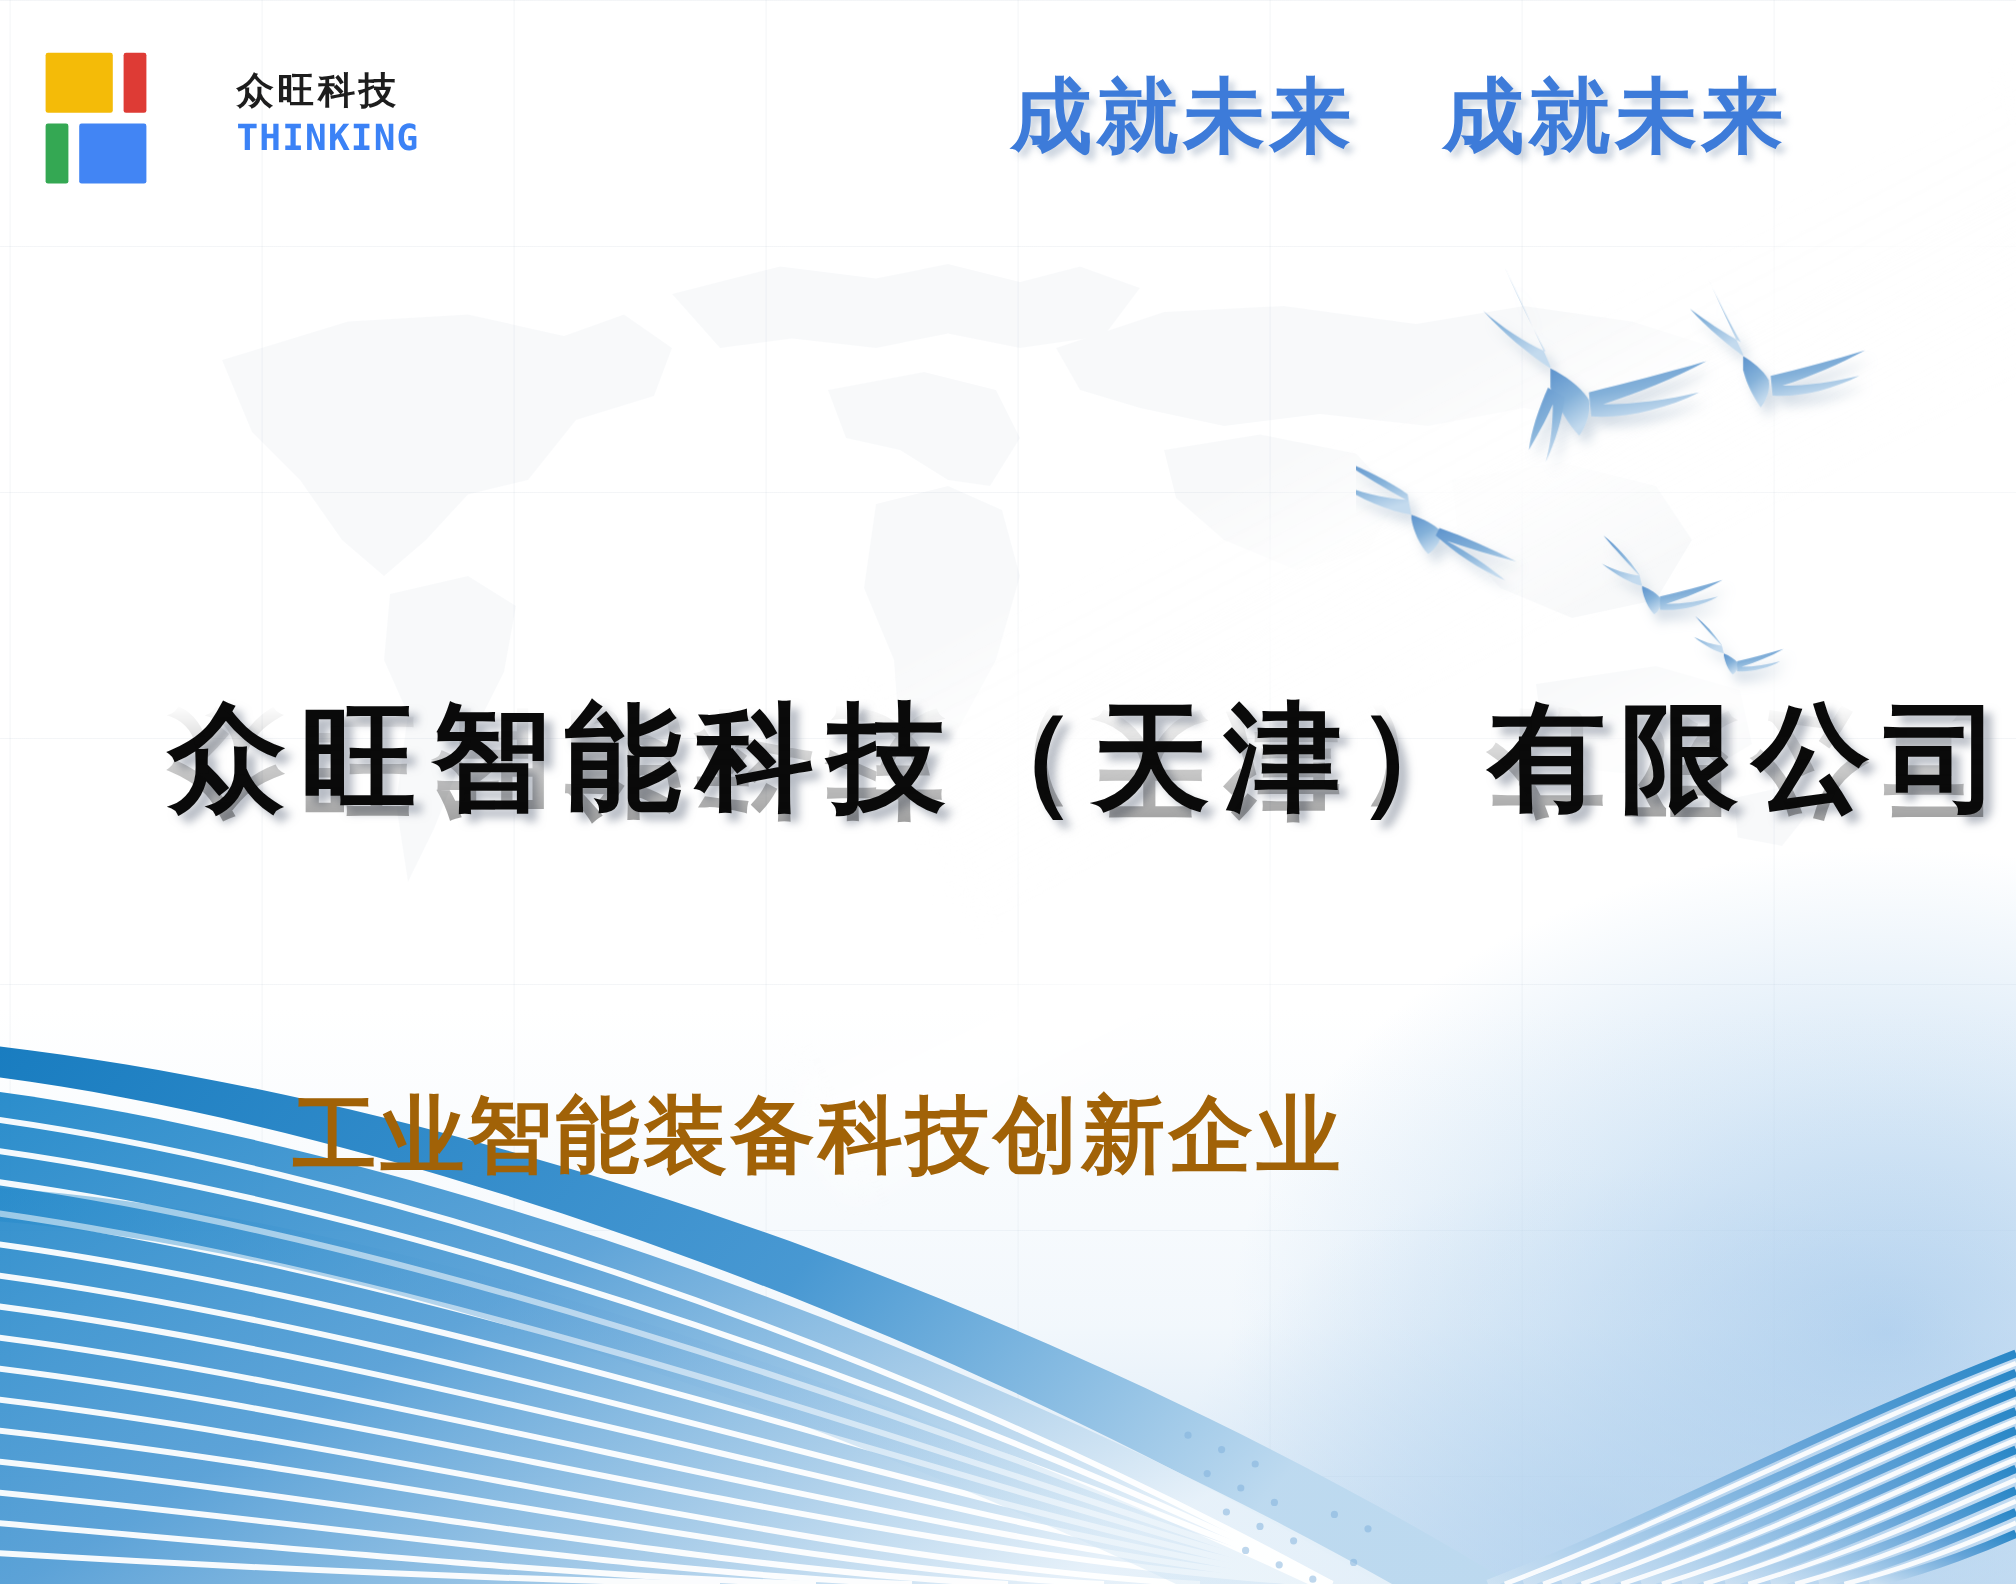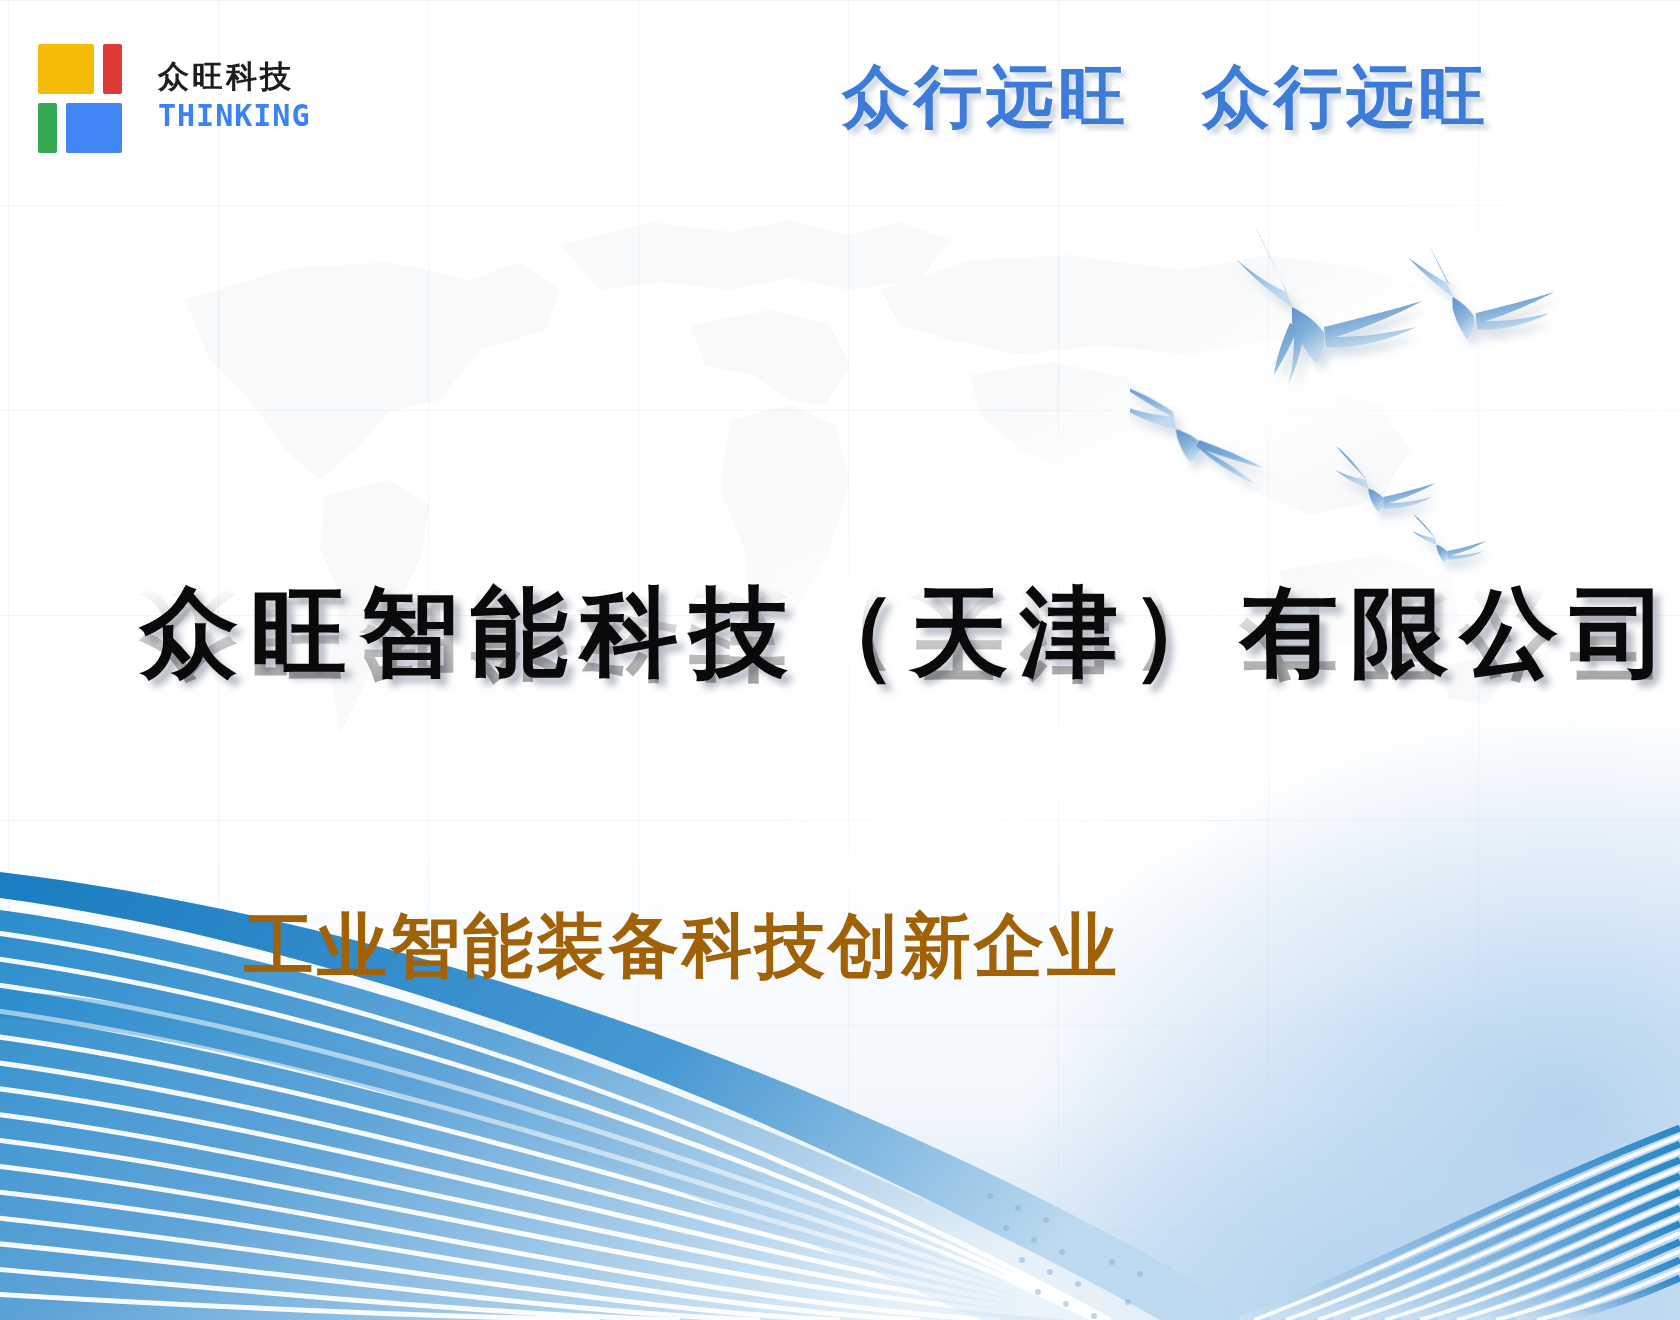--- a/index.html
+++ b/index.html
@@ -121,20 +121,21 @@
   }
   .birds svg { width: 100%; height: 100%; display: block; }
 
   
   .logo-area {
     position: absolute;
     left: 30px;
     top: 36px;
     display: flex;
     align-items: center;
+    gap: 39px;
   }
   .logo-marks {
     position: relative;
     width: 100px;
     height: 118px;
     flex: 0 0 auto;
   }
   .lm {
     position: absolute;
     border-radius: 2px;
@@ -418,21 +419,21 @@
       <div class="lm lm-red" style="background:#DE3B35"></div>
       <div class="lm lm-green" style="background:#34A853"></div>
       <div class="lm lm-blue" style="background:#4285F4"></div>
     </div>
     <div class="logo-text">
       <div class="logo-cn">众旺科技</div>
       <div class="logo-en">THINKING</div>
     </div>
   </div>
 
-  <div class="tagline">众行远旺　众行远旺</div>
+  <div class="tagline">成就未来　成就未来</div>
 
   <div class="title-block">
     <div class="title-main">众旺智能科技（天津）有限公司</div>
     <div class="title-reflection">众旺智能科技（天津）有限公司</div>
   </div>
 
   <div class="subtitle">工业智能装备科技创新企业</div>
 
 </div>
 

